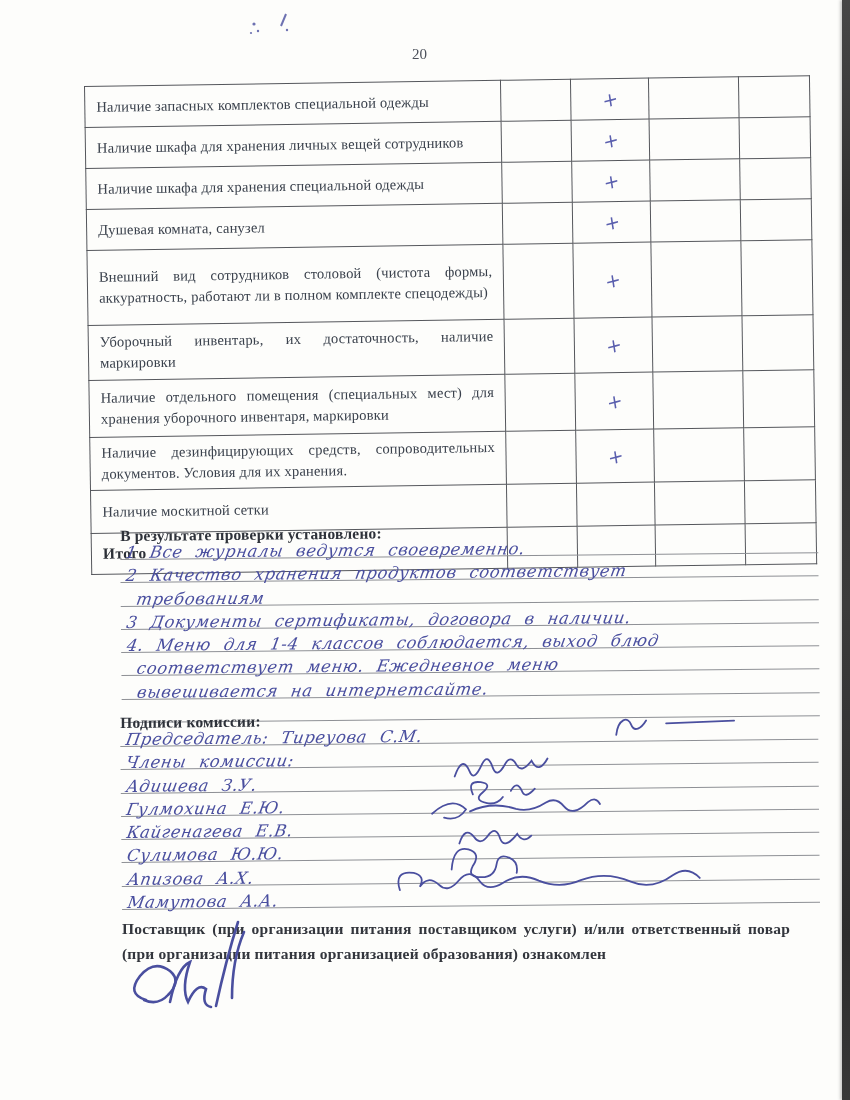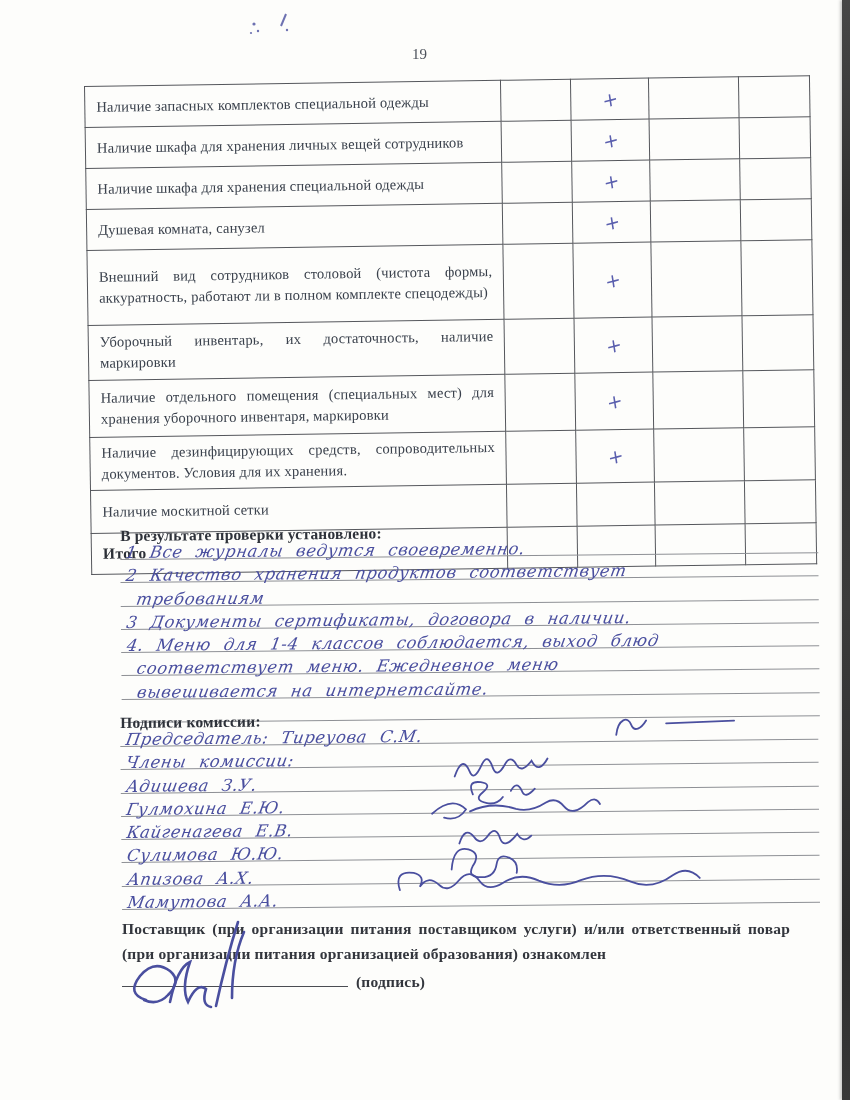--- a/index.html
+++ b/index.html
@@ -85,21 +85,21 @@
   <svg class="ink-specks" width="60" height="32" viewBox="0 0 60 32">
     <g fill="#4a4f9f" stroke="none" opacity="0.8">
       <circle cx="11" cy="16" r="1.6"></circle>
         <circle cx="15" cy="23" r="1.2"></circle>
         <circle cx="8" cy="25" r="1.1"></circle>
       <circle cx="44" cy="22" r="1.2"></circle>
     </g>
     <path d="M43 6 l-5 12" stroke="#4a4f9f" stroke-width="2" fill="none" opacity="0.8"></path>
   </svg>
 
-  <div class="page-num">19</div>
+  <div class="page-num">20</div>
 
   <table class="checklist">
     <colgroup>
         <col style="width:416px">
         <col style="width:71px">
         <col style="width:78px">
         <col style="width:90px">
         <col style="width:71px">
       </colgroup>
     <tbody>
@@ -251,23 +251,20 @@
     <div class="ruled">
       <span class="hand">Мамутова  А.А.</span>
       <svg class="scr" style="left:270px; top:-18px" width="310" height="36" viewBox="0 0 310 36">
         <path d="M8 24 q-6 -20 14 -17 q12 3 6 14 q8 -12 19 -2 q9 9 20 -4 q11 -13 21 1 q8 11 23 2 q17 -11 36 -2 q21 9 42 0 q25 -9 50 2 q21 9 42 -6 q15 -10 27 3"></path>
       </svg>
     </div>
   </div>
 
   <div class="footer">
     <span>Поставщик (при организации питания поставщиком услуги) и/или ответственный повар (при организации питания организацией образования) ознакомлен</span>
-    <div class="sig-line">
-      <span class="blank"></span><span>(подпись)</span>
-    </div>
   </div>
 
   <svg class="footer-sig scr" style="stroke-width:2.6" width="190" height="100" viewBox="0 0 190 100">
     <path d="M34 82 q-20 -6 -6 -24 q14 -17 30 -5 q12 10 -2 24 q-10 11 -24 5"></path>
     <path d="M58 84 q7 -34 20 -40 q-9 26 -2 40 q9 -20 18 -13 q-5 16 5 18"></path>
     <path d="M104 88 q10 -46 22 -84"></path>
     <path d="M120 80 q0 -38 12 -66"></path>
   </svg>
 
 </div>

